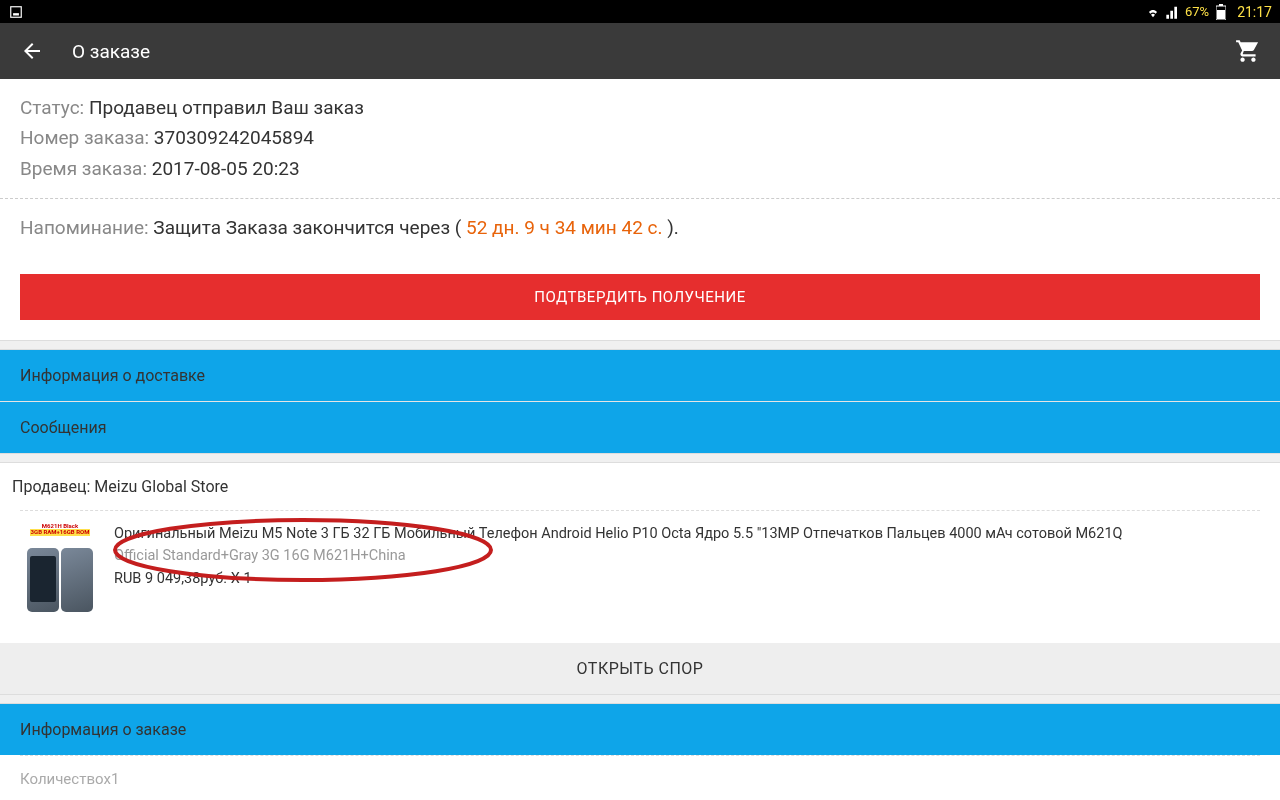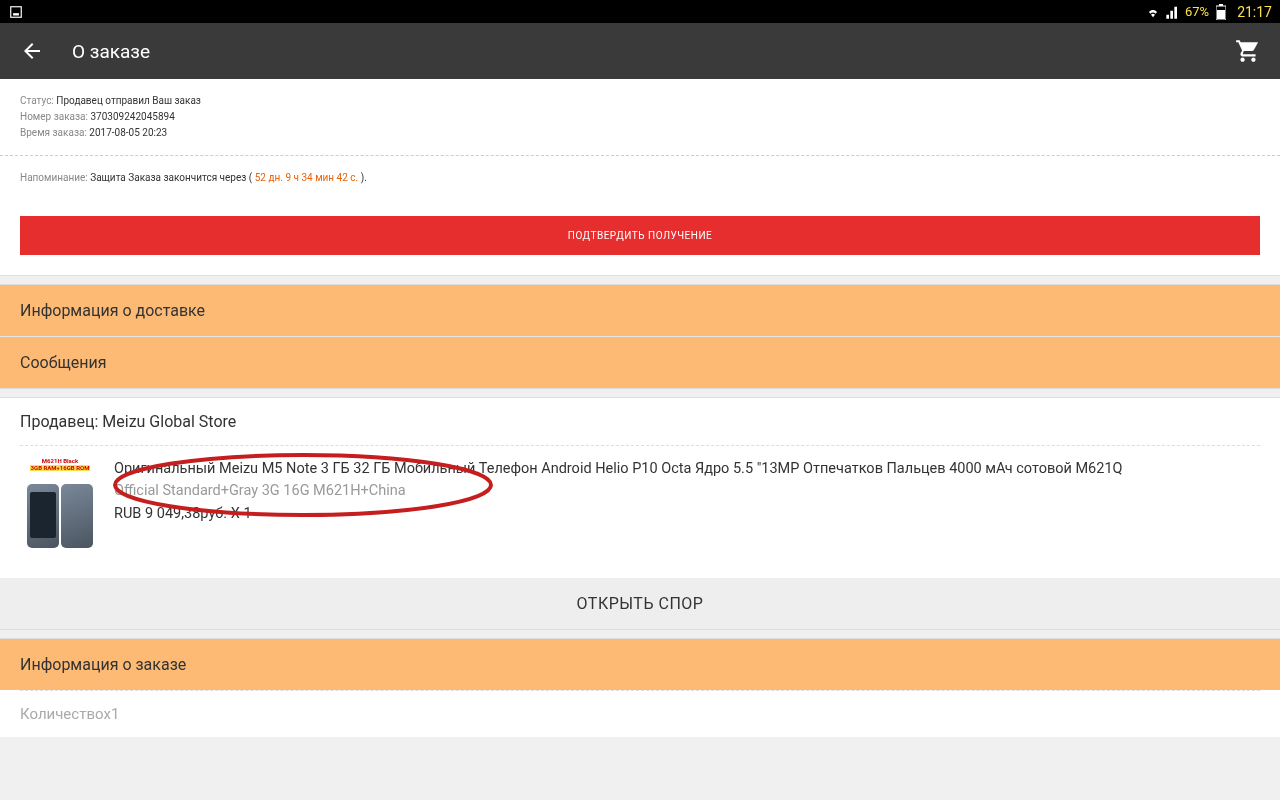--- a/index.html
+++ b/index.html
@@ -13,29 +13,29 @@
 .app-bar { background: #3a3a3a; height: 56px; display: flex; align-items: center; padding: 0 16px; color: #fff; }
 .back-btn { width: 32px; height: 32px; display: flex; align-items: center; justify-content: center; cursor: pointer; margin-right: 24px; }
 .app-title { font-size: 19px; font-weight: 400; flex: 1; }
 .cart-btn { width: 32px; height: 32px; display: flex; align-items: center; justify-content: center; cursor: pointer; }
 
 .content { background: #fff; }
 .section { padding: 14px 20px; }
 .divider { border-bottom: 1px dashed #ccc; }
 .solid-divider { height: 10px; background: #f0f0f0; border-top: 1px solid #ddd; border-bottom: 1px solid #ddd; }
 
-.info-row { font-size: 10px; color: #333; line-height: 1.6; }
+.info-row { font-size: 19px; color: #333; line-height: 1.6; }
 .info-label { color: #888; }
 .countdown { color: #e8630a; }
 
-.confirm-btn { background: #e62e2e; color: #fff; text-align: center; padding: 14px; font-size: 10px; margin: 16px 20px 20px 20px; cursor: pointer; letter-spacing: 0.5px; }
+.confirm-btn { background: #e62e2e; color: #fff; text-align: center; padding: 14px; font-size: 15px; margin: 16px 20px 20px 20px; cursor: pointer; letter-spacing: 0.5px; }
 
-.list-item { padding: 16px 20px; font-size: 16px; color: #333; cursor: pointer; background: #fdba74; }
+.list-item { padding: 16px 20px; font-size: 16px; color: #333; cursor: pointer; background: #0ea5e9; }
 
-.seller-row { padding: 14px 20px; font-size: 16px; color: #333; }
+.seller-row { padding: 14px 12px; font-size: 16px; color: #333; }
 
 .product-row { display: flex; padding: 12px 20px 20px 20px; gap: 14px; position: relative; }
 .product-img { width: 80px; height: 100px; flex-shrink: 0; background: #fff; display: flex; flex-direction: column; align-items: center; position: relative; }
 .product-img-top { font-size: 6px; color: #c00; font-weight: bold; text-align: center; line-height: 1.1; }
 .product-img-body { flex: 1; display: flex; align-items: center; justify-content: center; gap: 2px; margin-top: 2px; }
 .phone-mock { width: 32px; height: 64px; background: linear-gradient(160deg,#7a8899,#4a5560); border-radius: 5px; position: relative; }
 .phone-mock.front::after { content:''; position:absolute; top:8px; left:3px; right:3px; bottom:10px; background:#1a2530; border-radius:2px; }
 .product-info { flex: 1; font-size: 14.5px; line-height: 1.45; }
 .product-title { color: #333; }
 .product-variant { color: #999; margin-top: 1px; }

